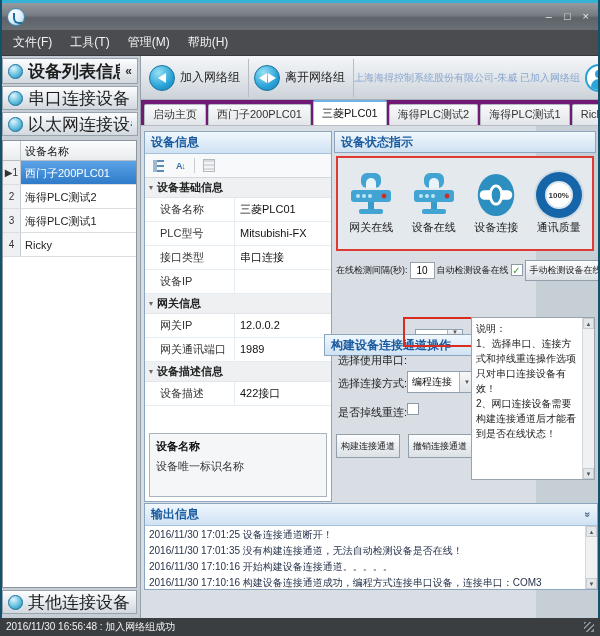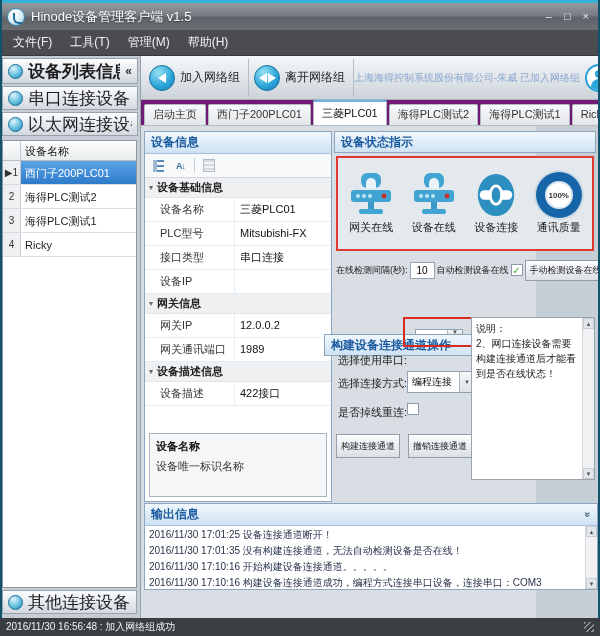--- a/index.html
+++ b/index.html
@@ -147,21 +147,20 @@
     background:repeating-linear-gradient(135deg,#8d9297 0 1.5px,transparent 1.5px 4px); }
 
   
   .ind-svg { width:48px; height:46px; display:block; }
 </style>
 </head>
 <body>
 
 <div class="titlebar">
   <div class="app-logo"></div>
-  <div class="title-text">Hinode设备管理客户端 v1.5</div>
   <div class="win-controls">
     <span>–</span>
     <span>□</span>
     <span>×</span>
   </div>
 </div>
 
 <div class="menubar">
   <span class="menu-item">文件(F)</span>
   <span class="menu-item">工具(T)</span>
@@ -379,20 +378,21 @@
 
   <span class="form-label" style="left:197px; top:279px;">是否掉线重连:</span>
   <span class="checkbox re-check"></span>
 
   <button class="btn btn-build">构建连接通道</button>
   <button class="btn btn-cancel">撤销连接通道</button>
 
   <div class="note-box">
     <div class="note-text">
       <div>说明：</div>
+      <div>1、选择串口、连接方式和掉线重连操作选项只对串口连接设备有效！</div>
       <div>2、网口连接设备需要构建连接通道后才能看到是否在线状态！</div>
     </div>
     <div class="vscroll">
       <span class="vs-btn">▲</span>
       <span class="vs-btn">▼</span>
     </div>
   </div>
 
   <div class="panel output-panel">
     <div class="panel-header">

